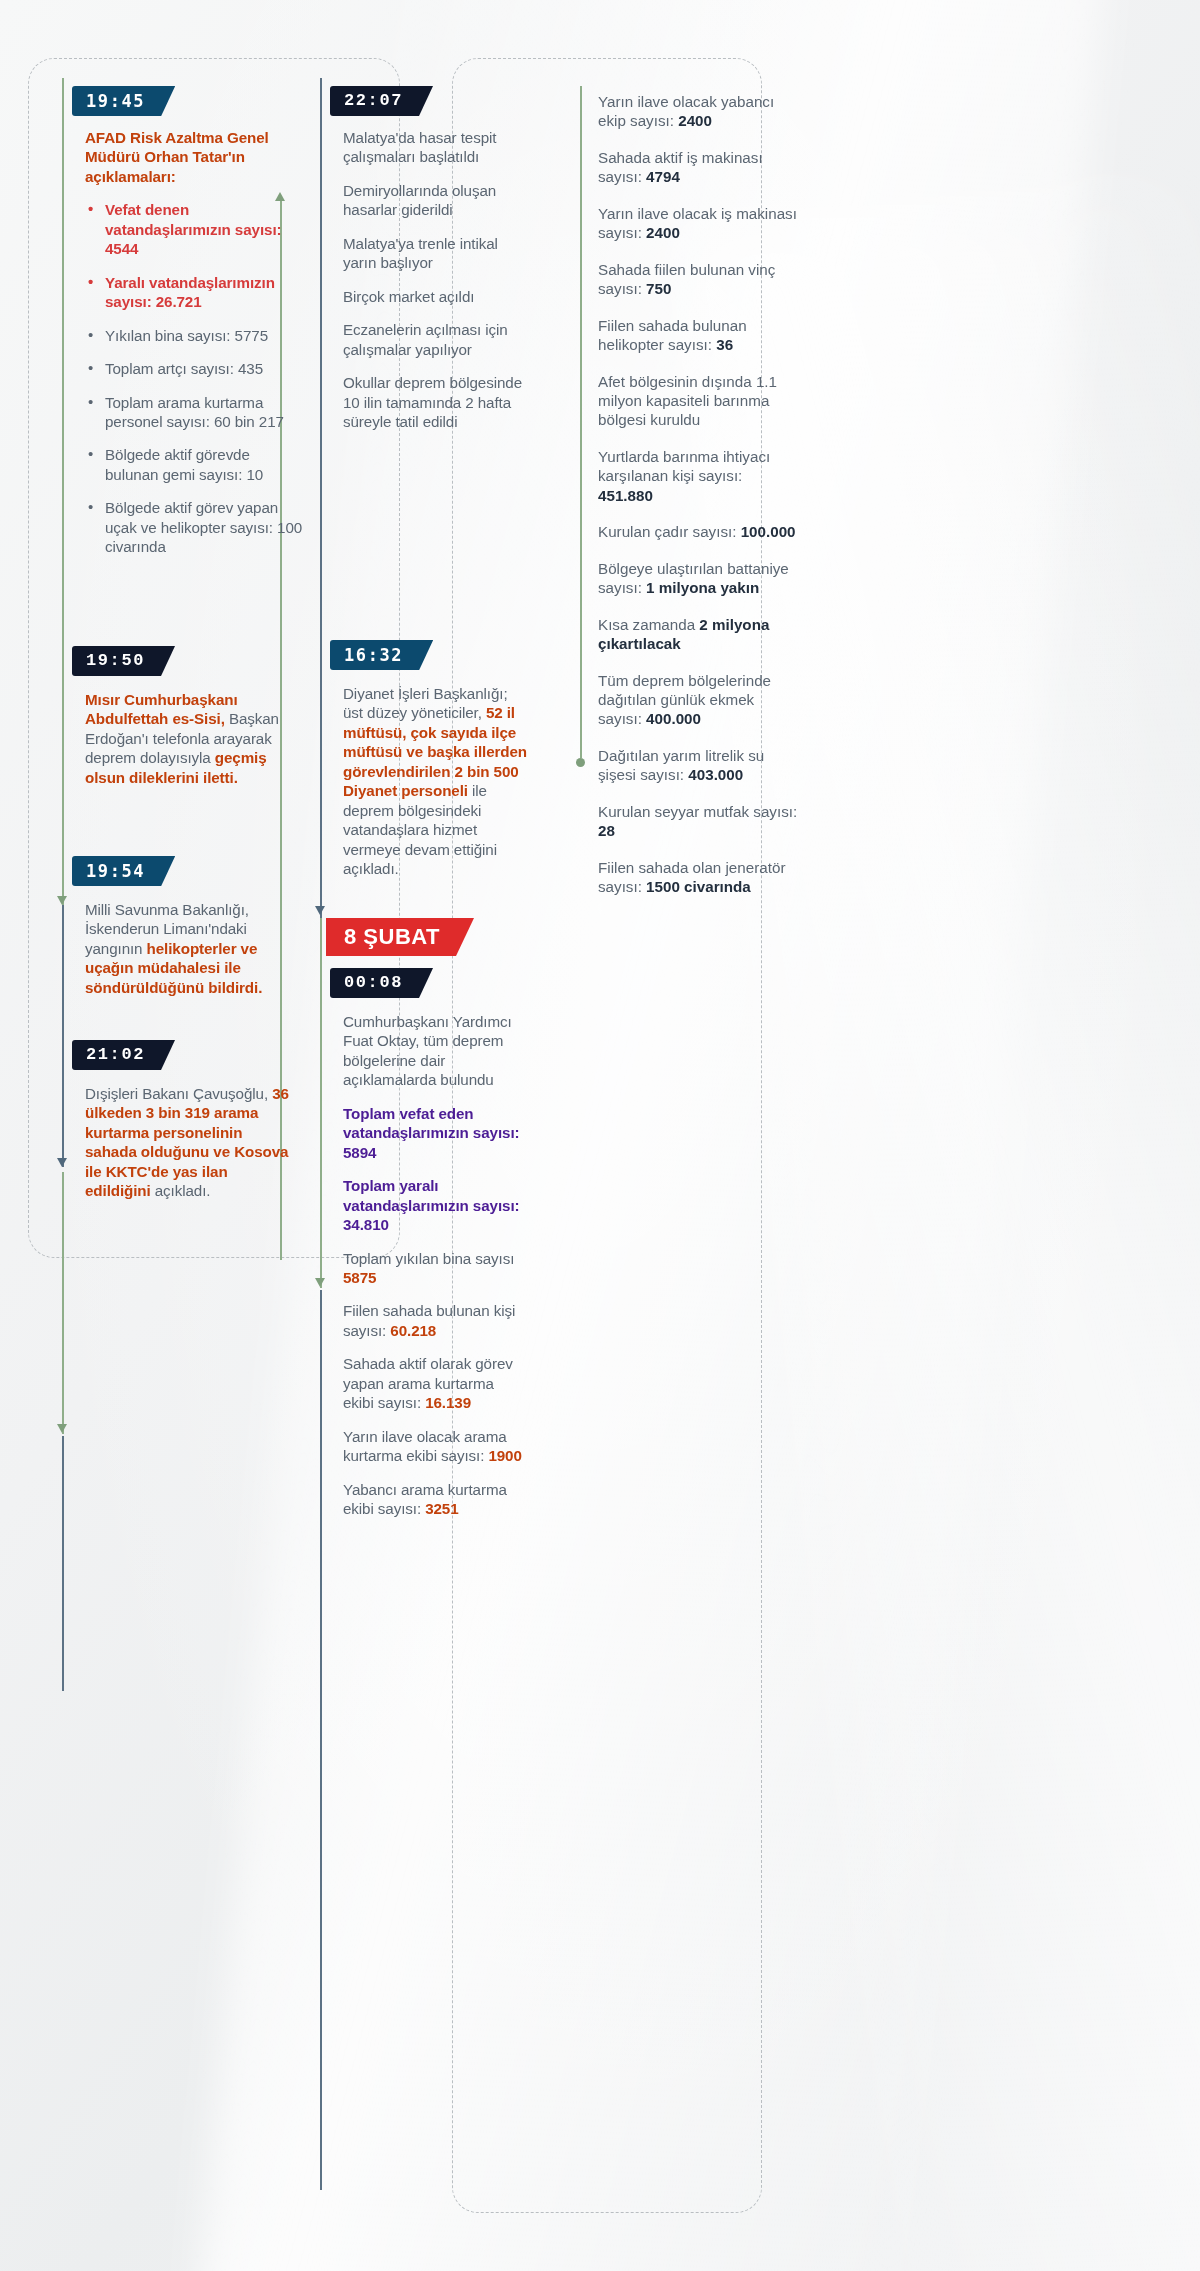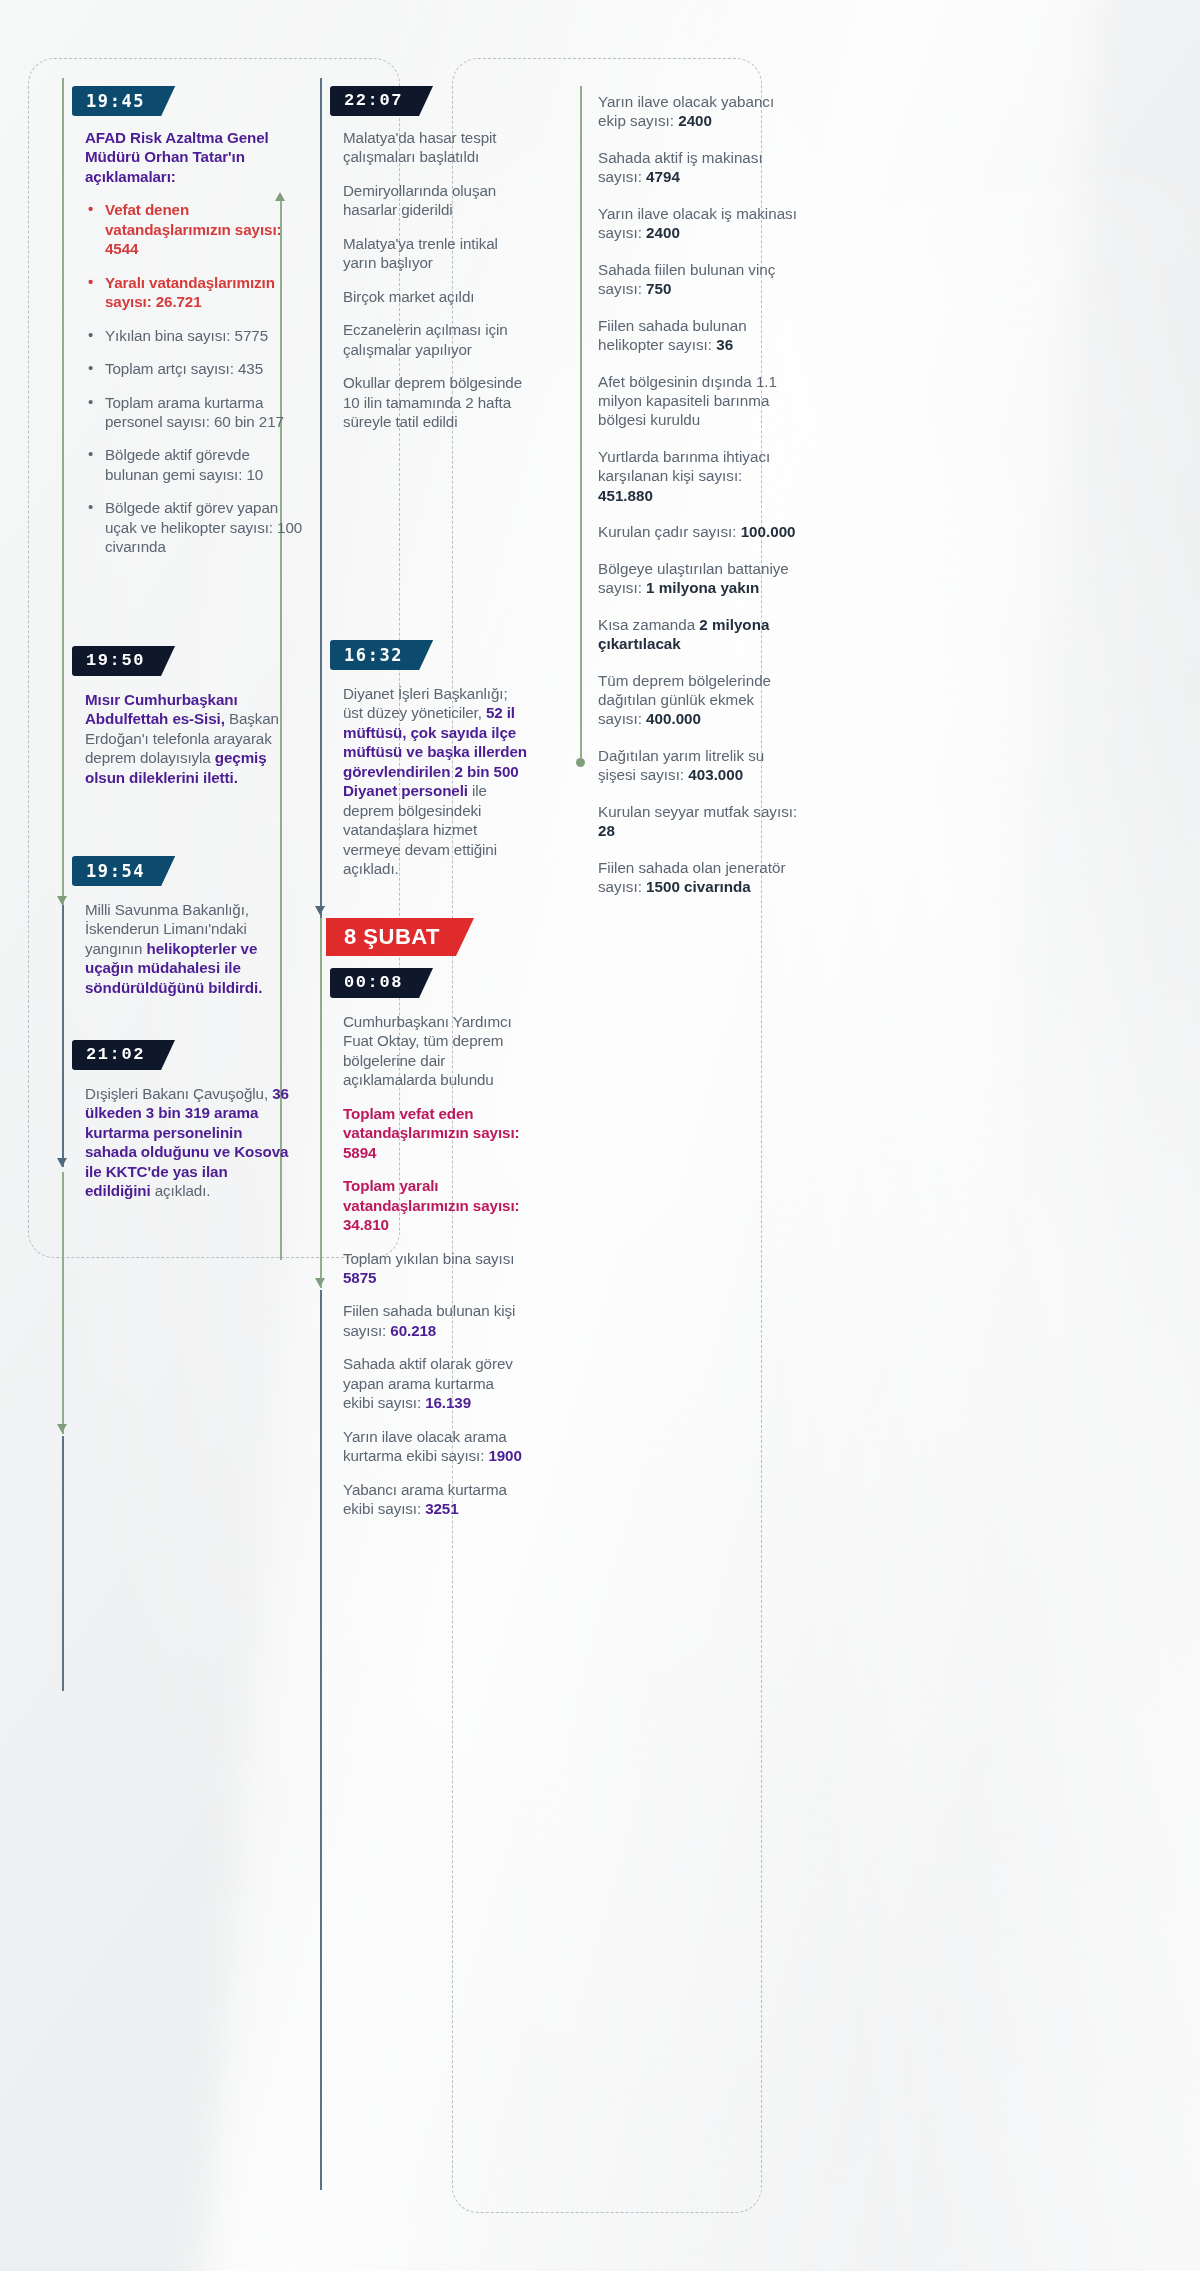--- a/index.html
+++ b/index.html
@@ -132,22 +132,22 @@
   
   .tblock {
     position: absolute;
     color: #5b6672;
     font-size: 15.2px;
     line-height: 1.28;
     letter-spacing: -0.1px;
   }
   .tblock p { margin: 0 0 14px 0; }
   .tblock p:last-child { margin-bottom: 0; }
-  .tblock b, .tblock strong { color: #4c1d95; font-weight: 700; }
-  .tblock .red { color: #be185d; font-weight: 700; }
+  .tblock b, .tblock strong { color: #c2410c; font-weight: 700; }
+  .tblock .red { color: #4c1d95; font-weight: 700; }
 
   .tblock ul {
     list-style: none;
     margin: 0 0 14px 0;
     padding: 0;
   }
   .tblock li {
     position: relative;
     padding-left: 20px;
     margin-bottom: 14px;

